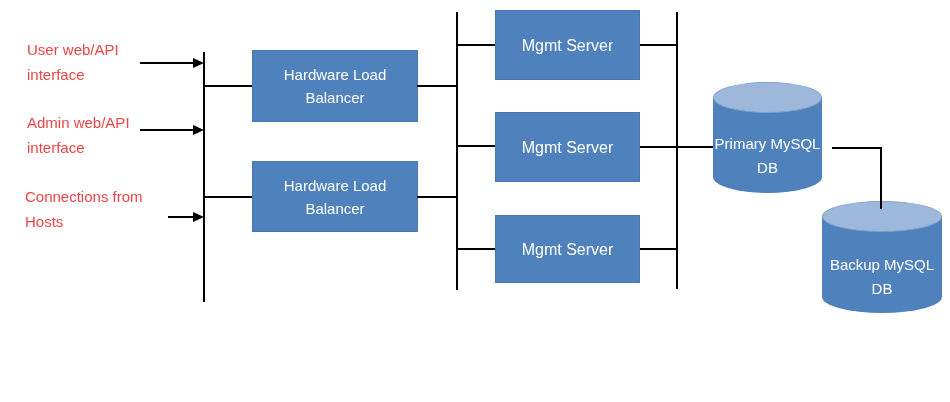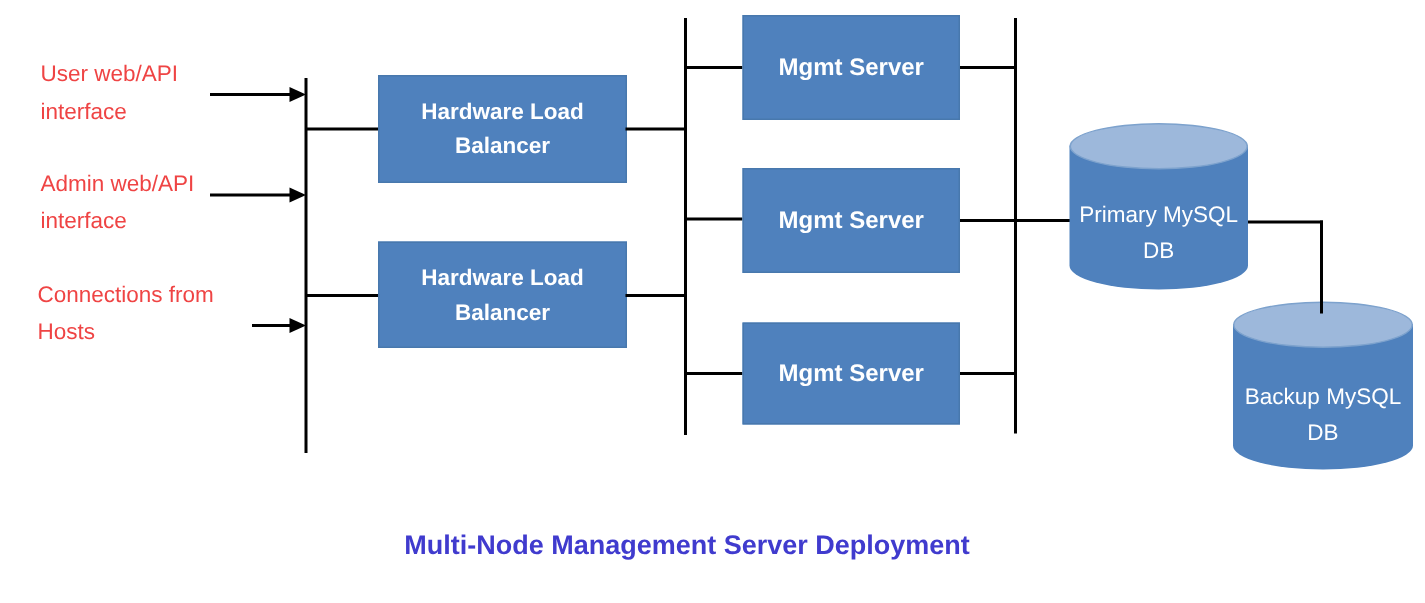--- a/index.html
+++ b/index.html
@@ -32,21 +32,20 @@
     border: 1px solid #4878ad;
     box-sizing: border-box;
     color: #ffffff;
     font-size: 15px;
     line-height: 23px;
     display: flex;
     align-items: center;
     justify-content: center;
     text-align: center;
     padding: 0 18px;
-    font-weight: bold;
   }
   .cyl {
     position: absolute;
   }
   .cyl .cyl-body {
     position: absolute;
     left: 0; right: 0;
     top: 15px; bottom: 0;
     background: #4f81bd;
     border-radius: 0 0 50% 50% / 0 0 16px 16px;
@@ -129,30 +128,29 @@
   <div class="box" style="left:495px; top:215px; width:145px; height:68px; font-size:16px;">
     <span>Mgmt Server</span>
   </div>
 
   <div class="hline" style="left:640px; top:44px; width:37px;"></div>
   <div class="hline" style="left:640px; top:146px; width:74px;"></div>
   <div class="hline" style="left:640px; top:248px; width:37px;"></div>
 
   <div class="vline" style="left:676px; top:12px; height:277px;"></div>
 
-  <div class="cyl" style="left:713px; top:82px; width:119px; height:111px;">
+  <div class="cyl" style="left:713px; top:82px; width:109px; height:111px;">
     <div class="cyl-body"></div>
     <div class="cyl-top"></div>
     <div class="cyl-label">Primary MySQL DB</div>
   </div>
 
   <div class="hline" style="left:832px; top:147px; width:50px;"></div>
   <div class="vline" style="left:880px; top:147px; height:62px; z-index:5;"></div>
 
   <div class="cyl" style="left:822px; top:201px; width:120px; height:112px;">
     <div class="cyl-body"></div>
     <div class="cyl-top"></div>
     <div class="cyl-label" style="top:52px;">Backup MySQL DB</div>
   </div>
 
-  <div class="title">Multi-Node Management Server Deployment</div>
 
 </div>
 
 </body></html>

